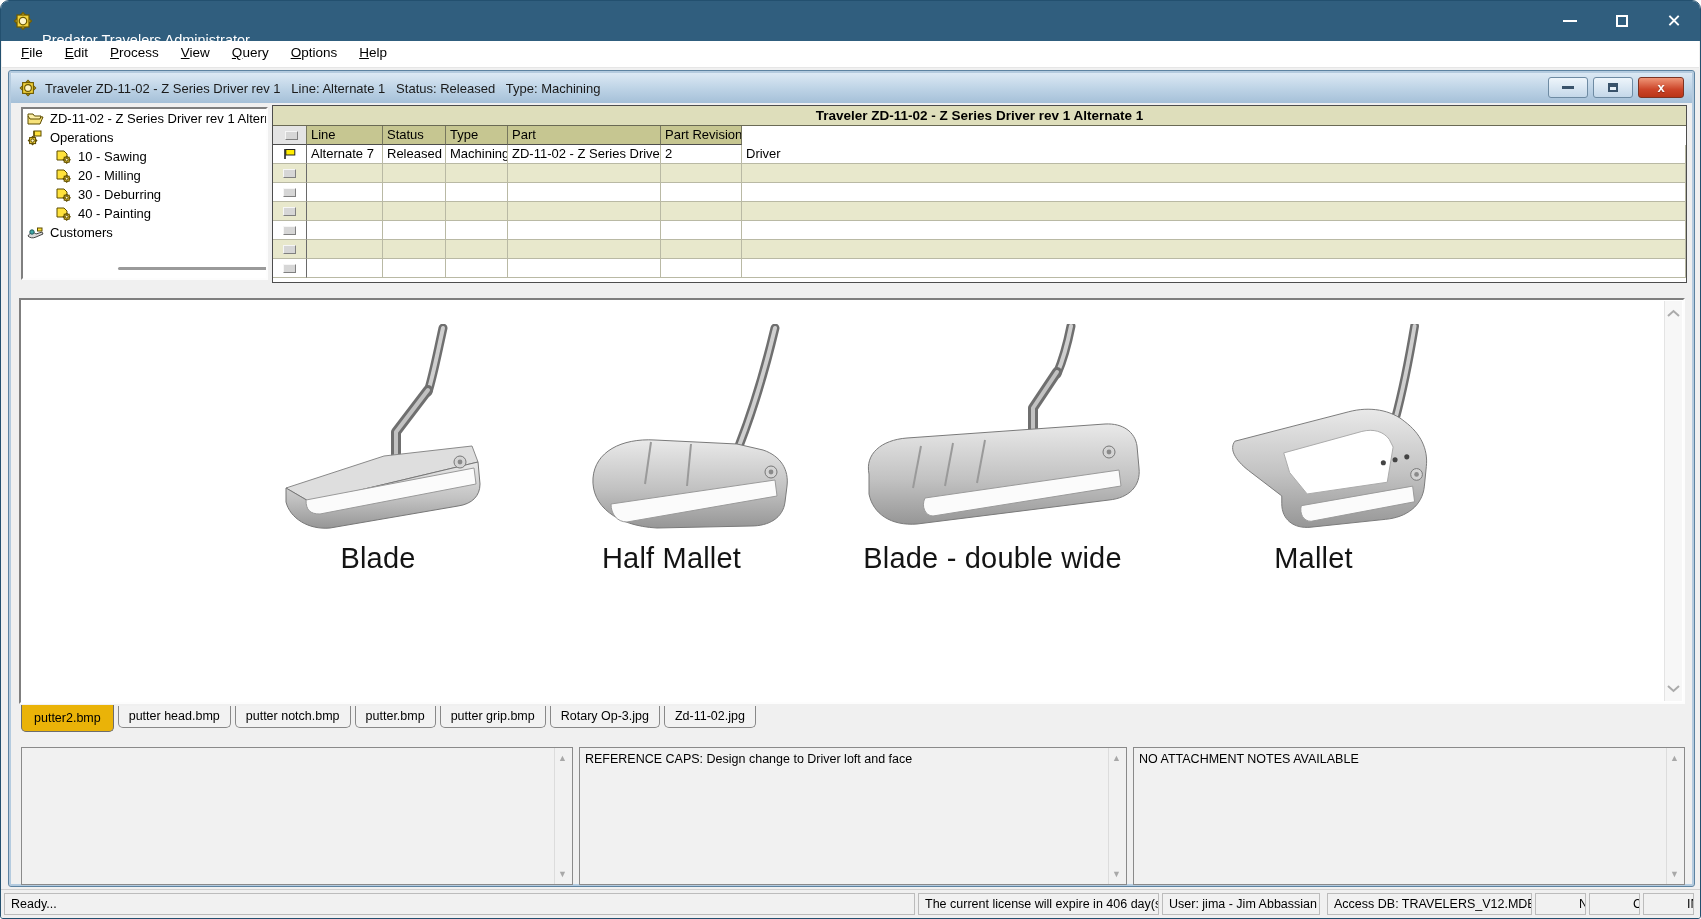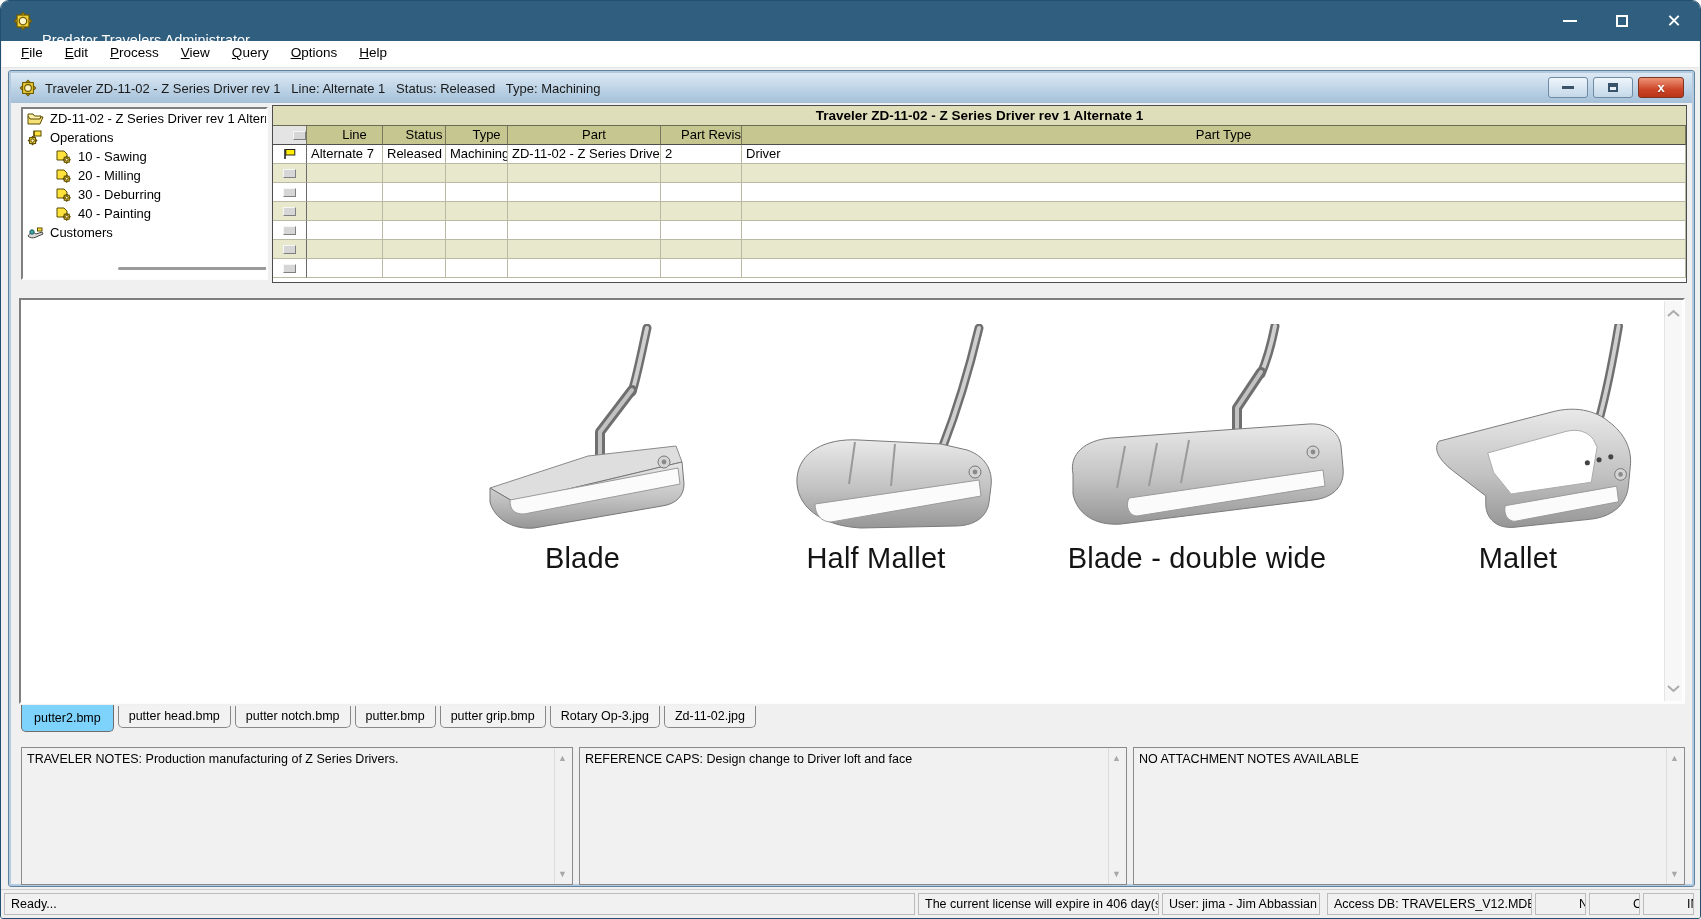--- a/index.html
+++ b/index.html
@@ -48,43 +48,43 @@
   .tree-item.lvl1{padding-left:32px;}
   .tree-item .t-icon{width:17px;height:16px;margin-right:6px;flex:0 0 auto;}
   .tree-hscroll{position:absolute;left:95px;bottom:8px;width:160px;height:3px;background:#9a9a9a;border-radius:2px;}
   
   .grid{position:absolute;left:263px;top:34px;right:7px;height:178px;background:#fff;
     border:1px solid #4d4d4d;overflow:hidden;}
   .grid-title{height:20px;line-height:20px;background:#dedebb;border-bottom:1px solid #6a6a55;
     text-align:center;font-weight:bold;font-size:13.5px;}
   .grid-row{display:grid;grid-template-columns:34px 76px 63px 62px 153px 81px 1fr;height:19px;}
   .grid-row.header .cell{background:#c6c691;border-right:1px solid #77775e;border-bottom:1px solid #4d4d4d;
-    font-size:13px;line-height:18px;padding-left:20px;text-align:center;}
+    font-size:13px;line-height:18px;padding-left:4px;}
   .cell{font-size:13px;line-height:18px;padding-left:4px;border-right:1px solid #b9b9a4;
     border-bottom:1px solid #b9b9a4;overflow:hidden;white-space:nowrap;}
   .sel-cell{background:#ececec;border-right:1px solid #6a6a6a;display:flex;align-items:center;justify-content:center;padding:0;}
   .grid-row.header .sel-cell{background:#e4e4e4;}
   .sel-btn{width:13px;height:9px;background:#d6d6d6;border:1px solid;border-color:#f6f6f6 #808080 #808080 #f6f6f6;}
   .row-alt .cell{background:#e8e8cc;}
   .row-white .cell{background:#ffffff;}
   
   .viewer{position:absolute;left:10px;top:227px;right:9px;height:406px;background:#fff;
     border:2px solid;border-color:#7f7f7f #fdfdfd #fdfdfd #7f7f7f;overflow:hidden;}
-  .figures{display:flex;justify-content:flex-end;align-items:flex-start;gap:36px;padding:24px 40px 0 20px;}
+  .figures{display:flex;justify-content:center;align-items:flex-start;gap:36px;padding:24px 40px 0 20px;}
   .figure{display:flex;flex-direction:column;align-items:center;}
   .fig-caption{margin-top:8px;font-size:29px;color:#141414;letter-spacing:0.2px;}
   .vscroll{position:absolute;right:1px;top:1px;bottom:1px;width:18px;background:#f7f7f7;
     border-left:1px solid #e4e4e4;}
   .vscroll svg{position:absolute;left:2px;width:13px;height:9px;}
   .vs-up{top:8px;} .vs-down{bottom:8px;}
   
   .tabbar{position:absolute;left:12px;top:635px;right:9px;height:36px;display:flex;align-items:flex-start;}
   .tab{font-size:12.5px;background:#f2f2f2;border:1px solid #888;border-top:none;
     border-radius:0 0 5px 5px;padding:3px 10px 4px 10px;margin-right:4px;color:#000;}
-  .tab.active{padding:6px 12px 6px 12px;background:#7dd3fc;position:relative;top:-1px;border-color:#6d6d6d;}
+  .tab.active{padding:6px 12px 6px 12px;background:#eab308;position:relative;top:-1px;border-color:#6d6d6d;}
   
   .notes{position:absolute;left:12px;top:676px;right:9px;height:138px;display:flex;gap:6px;}
   .note{position:relative;background:#f1f1f1;border:1px solid #8a8a8a;flex:0 0 auto;overflow:hidden;}
   .note-1{width:552px;} .note-2{width:548px;} .note-3{flex:1 1 auto;}
   .note-text{font-size:12.5px;padding:4px 26px 0 5px;}
   .note-scroll{position:absolute;right:0;top:0;bottom:0;width:18px;border-left:1px solid #dcdcdc;background:#f1f1f1;}
   .note-arrow{position:absolute;left:3px;font-size:9px;color:#a8a8a8;}
   .na-up{top:5px;} .na-down{bottom:5px;}
   
   .statusbar{position:absolute;left:0;bottom:0;right:0;height:29px;background:#f0f0f0;
@@ -222,21 +222,20 @@
       <div class="grid-title">Traveler ZD-11-02 - Z Series Driver rev 1 Alternate 1</div>
       <div class="grid-row header">
         <div class="cell sel-cell">
             <div class="sel-btn"></div>
           </div>
         <div class="cell">Line</div>
         <div class="cell">Status</div>
         <div class="cell">Type</div>
         <div class="cell">Part</div>
         <div class="cell">Part Revision</div>
-        <div class="cell">Part Type</div>
       </div>
       <div class="grid-row row-white">
         <div class="cell sel-cell">
           <svg width="15" height="12" viewBox="0 0 15 12">
             <line x1="3" y1="1" x2="3" y2="11" stroke="#222" stroke-width="1.6"></line>
             <rect x="3.8" y="1.5" width="9" height="5.5" fill="#ffec00" stroke="#222"></rect>
           </svg>
         </div>
         <div class="cell">Alternate 7</div>
         <div class="cell">Released</div>
@@ -422,21 +421,20 @@
       <div class="tab">putter head.bmp</div>
       <div class="tab">putter notch.bmp</div>
       <div class="tab">putter.bmp</div>
       <div class="tab">putter grip.bmp</div>
       <div class="tab">Rotary Op-3.jpg</div>
       <div class="tab">Zd-11-02.jpg</div>
     </div>
 
     <div class="notes">
       <div class="note note-1">
-        <div class="note-text">TRAVELER NOTES: Production manufacturing of Z Series Drivers.</div>
         <div class="note-scroll">
           <span class="note-arrow na-up">▲</span>
           <span class="note-arrow na-down">▼</span>
         </div>
       </div>
       <div class="note note-2">
         <div class="note-text">REFERENCE CAPS: Design change to Driver loft and face</div>
         <div class="note-scroll">
           <span class="note-arrow na-up">▲</span>
           <span class="note-arrow na-down">▼</span>

